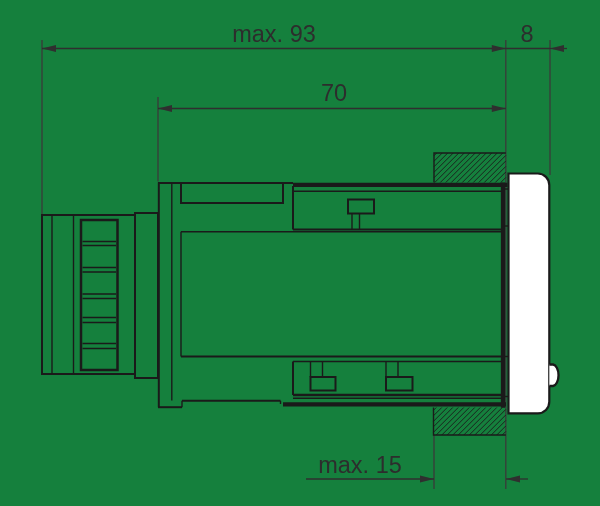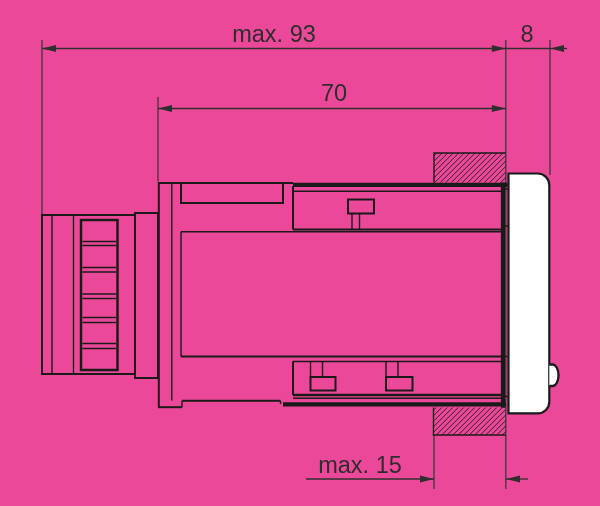--- a/index.html
+++ b/index.html
@@ -3,21 +3,21 @@
 <meta charset="utf-8">
 <style>
   html, body {
     margin: 0;
     padding: 0;
     background: #ffffff;
   }
   .drawing-wrap {
     width: 600px;
     height: 506px;
-    background: #ec4899;
+    background: #15803d;
     position: relative;
     overflow: hidden;
   }
   svg { display: block; }
   .dim-text {
     font-family: "Liberation Sans", sans-serif;
     font-size: 23.5px;
     fill: #2d2d2d;
   }
   .thin  { stroke: #1a1a1a; stroke-width: 1.4; fill: none; }

